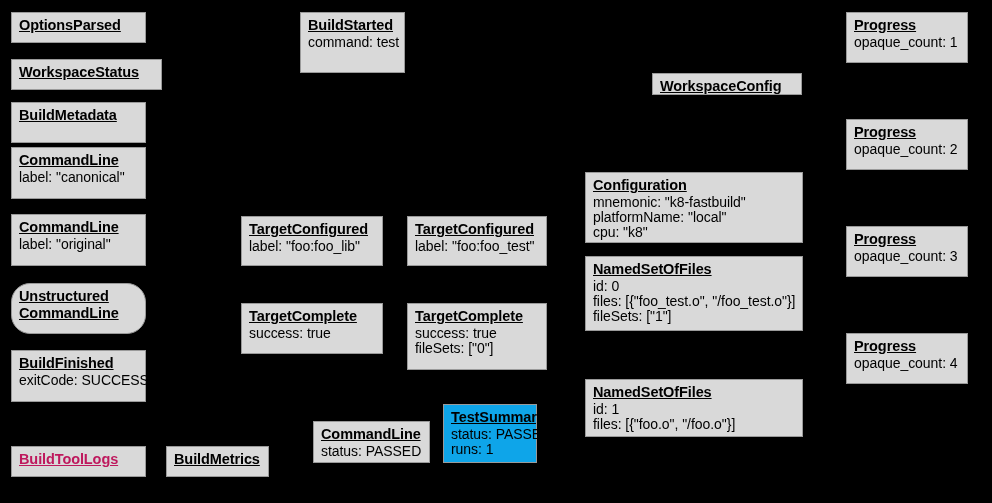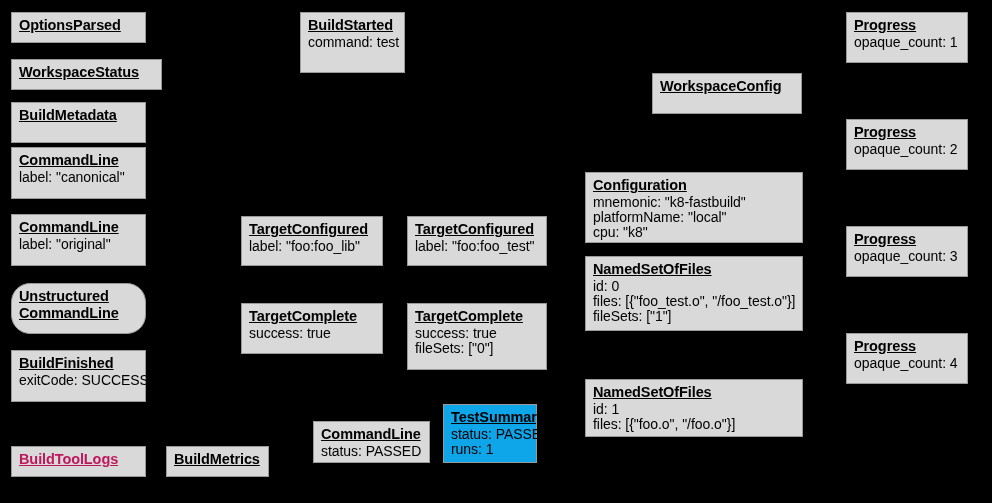--- a/index.html
+++ b/index.html
@@ -130,21 +130,21 @@
         <span class="node-field">status: PASSED</span>
       </span>
     </div>
     <div class="node" style="left: 443px; top: 404px; width: 94px; height: 59px; background: #0ea5e9; border-color: rgb(154, 154, 154); color: rgb(0, 0, 0);">
       <span class="node-title">TestSummary</span>
       <span class="node-fields">
         <span class="node-field">status: PASSED</span>
         <span class="node-field">runs: 1</span>
       </span>
     </div>
-    <div class="node" style="left: 652px; top: 73px; width: 150px; height: 41px; background: rgb(217, 217, 217); border-color: rgb(154, 154, 154); color: rgb(0, 0, 0);">
+    <div class="node" style="left: 652px; top: 73px; width: 150px; height: 22px; background: rgb(217, 217, 217); border-color: rgb(154, 154, 154); color: rgb(0, 0, 0);">
       <span class="node-title">WorkspaceConfig</span>
       <span class="node-fields"></span>
     </div>
     <div class="node" style="left: 585px; top: 172px; width: 218px; height: 71px; background: rgb(217, 217, 217); border-color: rgb(154, 154, 154); color: rgb(0, 0, 0);">
       <span class="node-title">Configuration</span>
       <span class="node-fields">
         <span class="node-field">mnemonic: "k8-fastbuild"</span>
         <span class="node-field">platformName: "local"</span>
         <span class="node-field">cpu: "k8"</span>
       </span>

